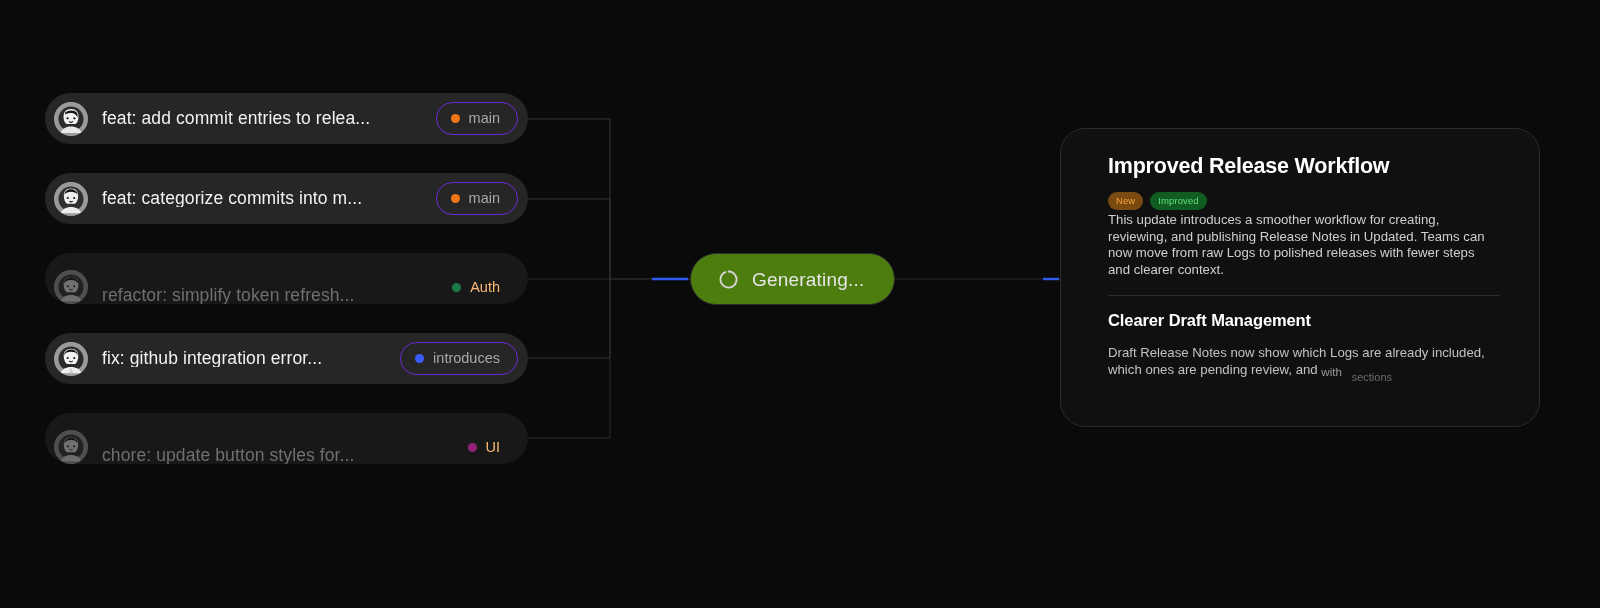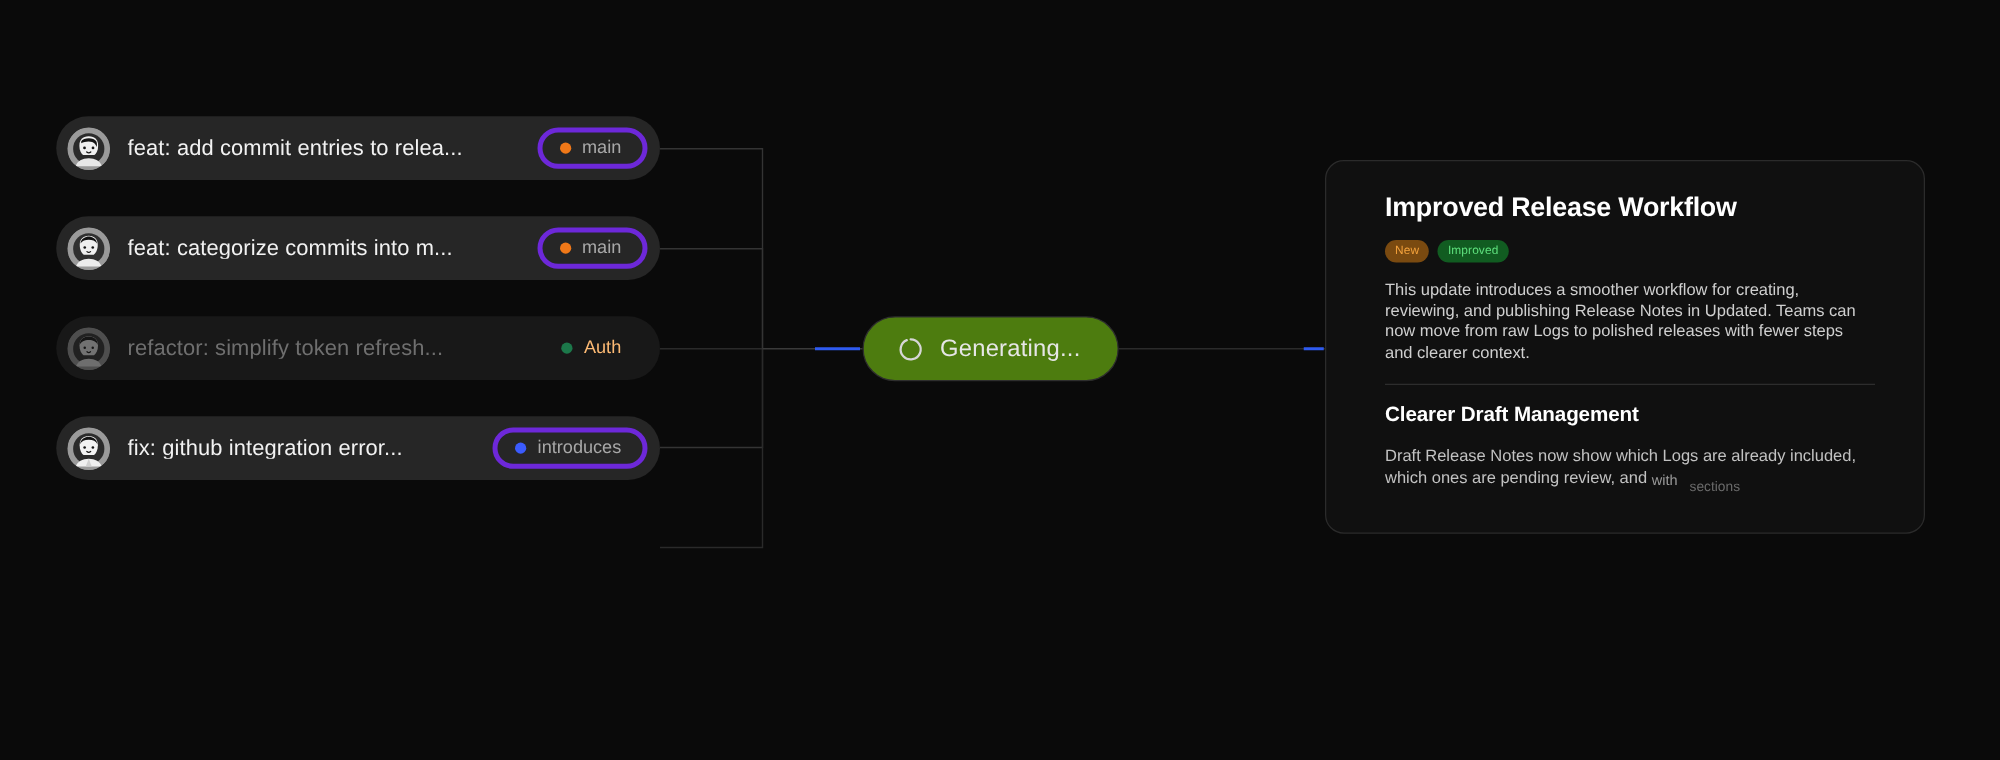--- a/index.html
+++ b/index.html
@@ -48,20 +48,21 @@
     height: 51px;
     border-radius: 26px;
     display: flex;
     align-items: center;
     padding: 0 10px 0 9px;
     margin-bottom: 29px;
     background: #262626;
   }
   .commit-card.dim {
     background: #181818;
+    align-items: flex-end;
   }
 
   .avatar {
     width: 34px;
     height: 34px;
     border-radius: 50%;
     flex: 0 0 34px;
     overflow: hidden;
     background: #8d8d8d;
     position: relative;
@@ -85,21 +86,21 @@
   .commit-card.dim .commit-msg { color: #6f6f6f; }
 
   .branch-chip {
     flex: 0 0 auto;
     display: flex;
     align-items: center;
     gap: 9px;
     height: 33px;
     padding: 0 17px 0 14px;
     border-radius: 17px;
-    border: 4px solid #6d28d9;
+    border: 1px solid #6d28d9;
     background: transparent;
   }
   .commit-card.dim .branch-chip { border-color: transparent; }
 
   .branch-dot {
     width: 9px;
     height: 9px;
     border-radius: 50%;
     flex: 0 0 9px;
   }
@@ -143,21 +144,21 @@
     letter-spacing: 0.2px;
   }
 
   
   #notes-panel {
     position: absolute;
     left: 1060px;
     top: 128px;
     width: 480px;
     height: 299px;
-    border-radius: 15px;
+    border-radius: 25px;
     background: #101010;
     border: 1px solid #2b2b2b;
     padding: 26px 30px 15px 47px;
     overflow: hidden;
   }
 
   #notes-title {
     font-size: 21.5px;
     font-weight: bold;
     color: #ffffff;
@@ -176,21 +177,21 @@
     line-height: 1;
     padding: 4px 8px 5px;
     border-radius: 9px;
     font-weight: normal;
     letter-spacing: 0.1px;
   }
   .badge-new { background: #7a4a10; color: #f4a23c; }
   .badge-improved { background: #115c21; color: #5ee07d; text-align: right; }
 
   #notes-body {
-    margin-top: 14px;
+    margin-top: 2px;
     font-size: 13.2px;
     line-height: 16.5px;
     color: #cfcfcf;
     max-width: 392px;
   }
 
   #notes-divider {
     margin-top: 17px;
     height: 1px;
     width: 392px;
@@ -330,20 +331,39 @@
             <path d="M17 24.9l-2.4 6.3h4.8z" fill="#d0d0d0"></path>
           </svg>
       </div>
       <div class="commit-msg">fix: github integration error...</div>
       <div class="branch-chip">
         <span class="branch-dot" style="background:#3b5bfd"></span>
         <span class="branch-name">introduces</span>
       </div>
     </div>
 
+    <div class="commit-card dim">
+      <div class="avatar">
+        <svg viewBox="0 0 34 34">
+            <circle cx="17" cy="17" r="17" fill="#9a9a9a"></circle>
+            <circle cx="17" cy="17" r="12.5" fill="#303030"></circle>
+            <path d="M17 7.2c-4.6 0-7.2 2.8-7.2 7.2 0 4 1.6 6.6 3.2 7.8h8c1.6-1.2 3.2-3.8 3.2-7.8 0-4.4-2.6-7.2-7.2-7.2z" fill="#ededed"></path>
+            <path d="M10.2 13.6c.5-4.2 3.9-6.2 6.8-6.2s6.3 2 6.8 6.2c-1.3-2.5-3.6-3.6-6.8-3.6s-5.5 1.1-6.8 3.6z" fill="#151515"></path>
+            <circle cx="13.9" cy="16.2" r="1" fill="#151515"></circle>
+            <circle cx="20.1" cy="16.2" r="1" fill="#151515"></circle>
+            <path d="M15.7 19.4c.85.8 1.75.8 2.6 0" stroke="#151515" stroke-width="1" fill="none" stroke-linecap="round"></path>
+            <path d="M6.9 31.2c1.2-4 5.2-6.2 10.1-6.2s8.9 2.2 10.1 6.2z" fill="#e2e2e2"></path>
+          </svg>
+      </div>
+      <div class="commit-msg">chore: update button styles for...</div>
+      <div class="branch-chip">
+        <span class="branch-dot" style="background:#c2279a"></span>
+        <span class="branch-name">UI</span>
+      </div>
+    </div>
 
   </div>
 
   <div id="generating-node">
     <span class="spinner">
       <svg viewBox="0 0 22 22" width="21" height="21">
         <path d="M11 2.6a8.4 8.4 0 1 1 -3.2 .64" fill="none" stroke="#d6d6d6" stroke-width="1.9" stroke-linecap="round"></path>
       </svg>
     </span>
     <span id="generating-label">Generating...</span>

